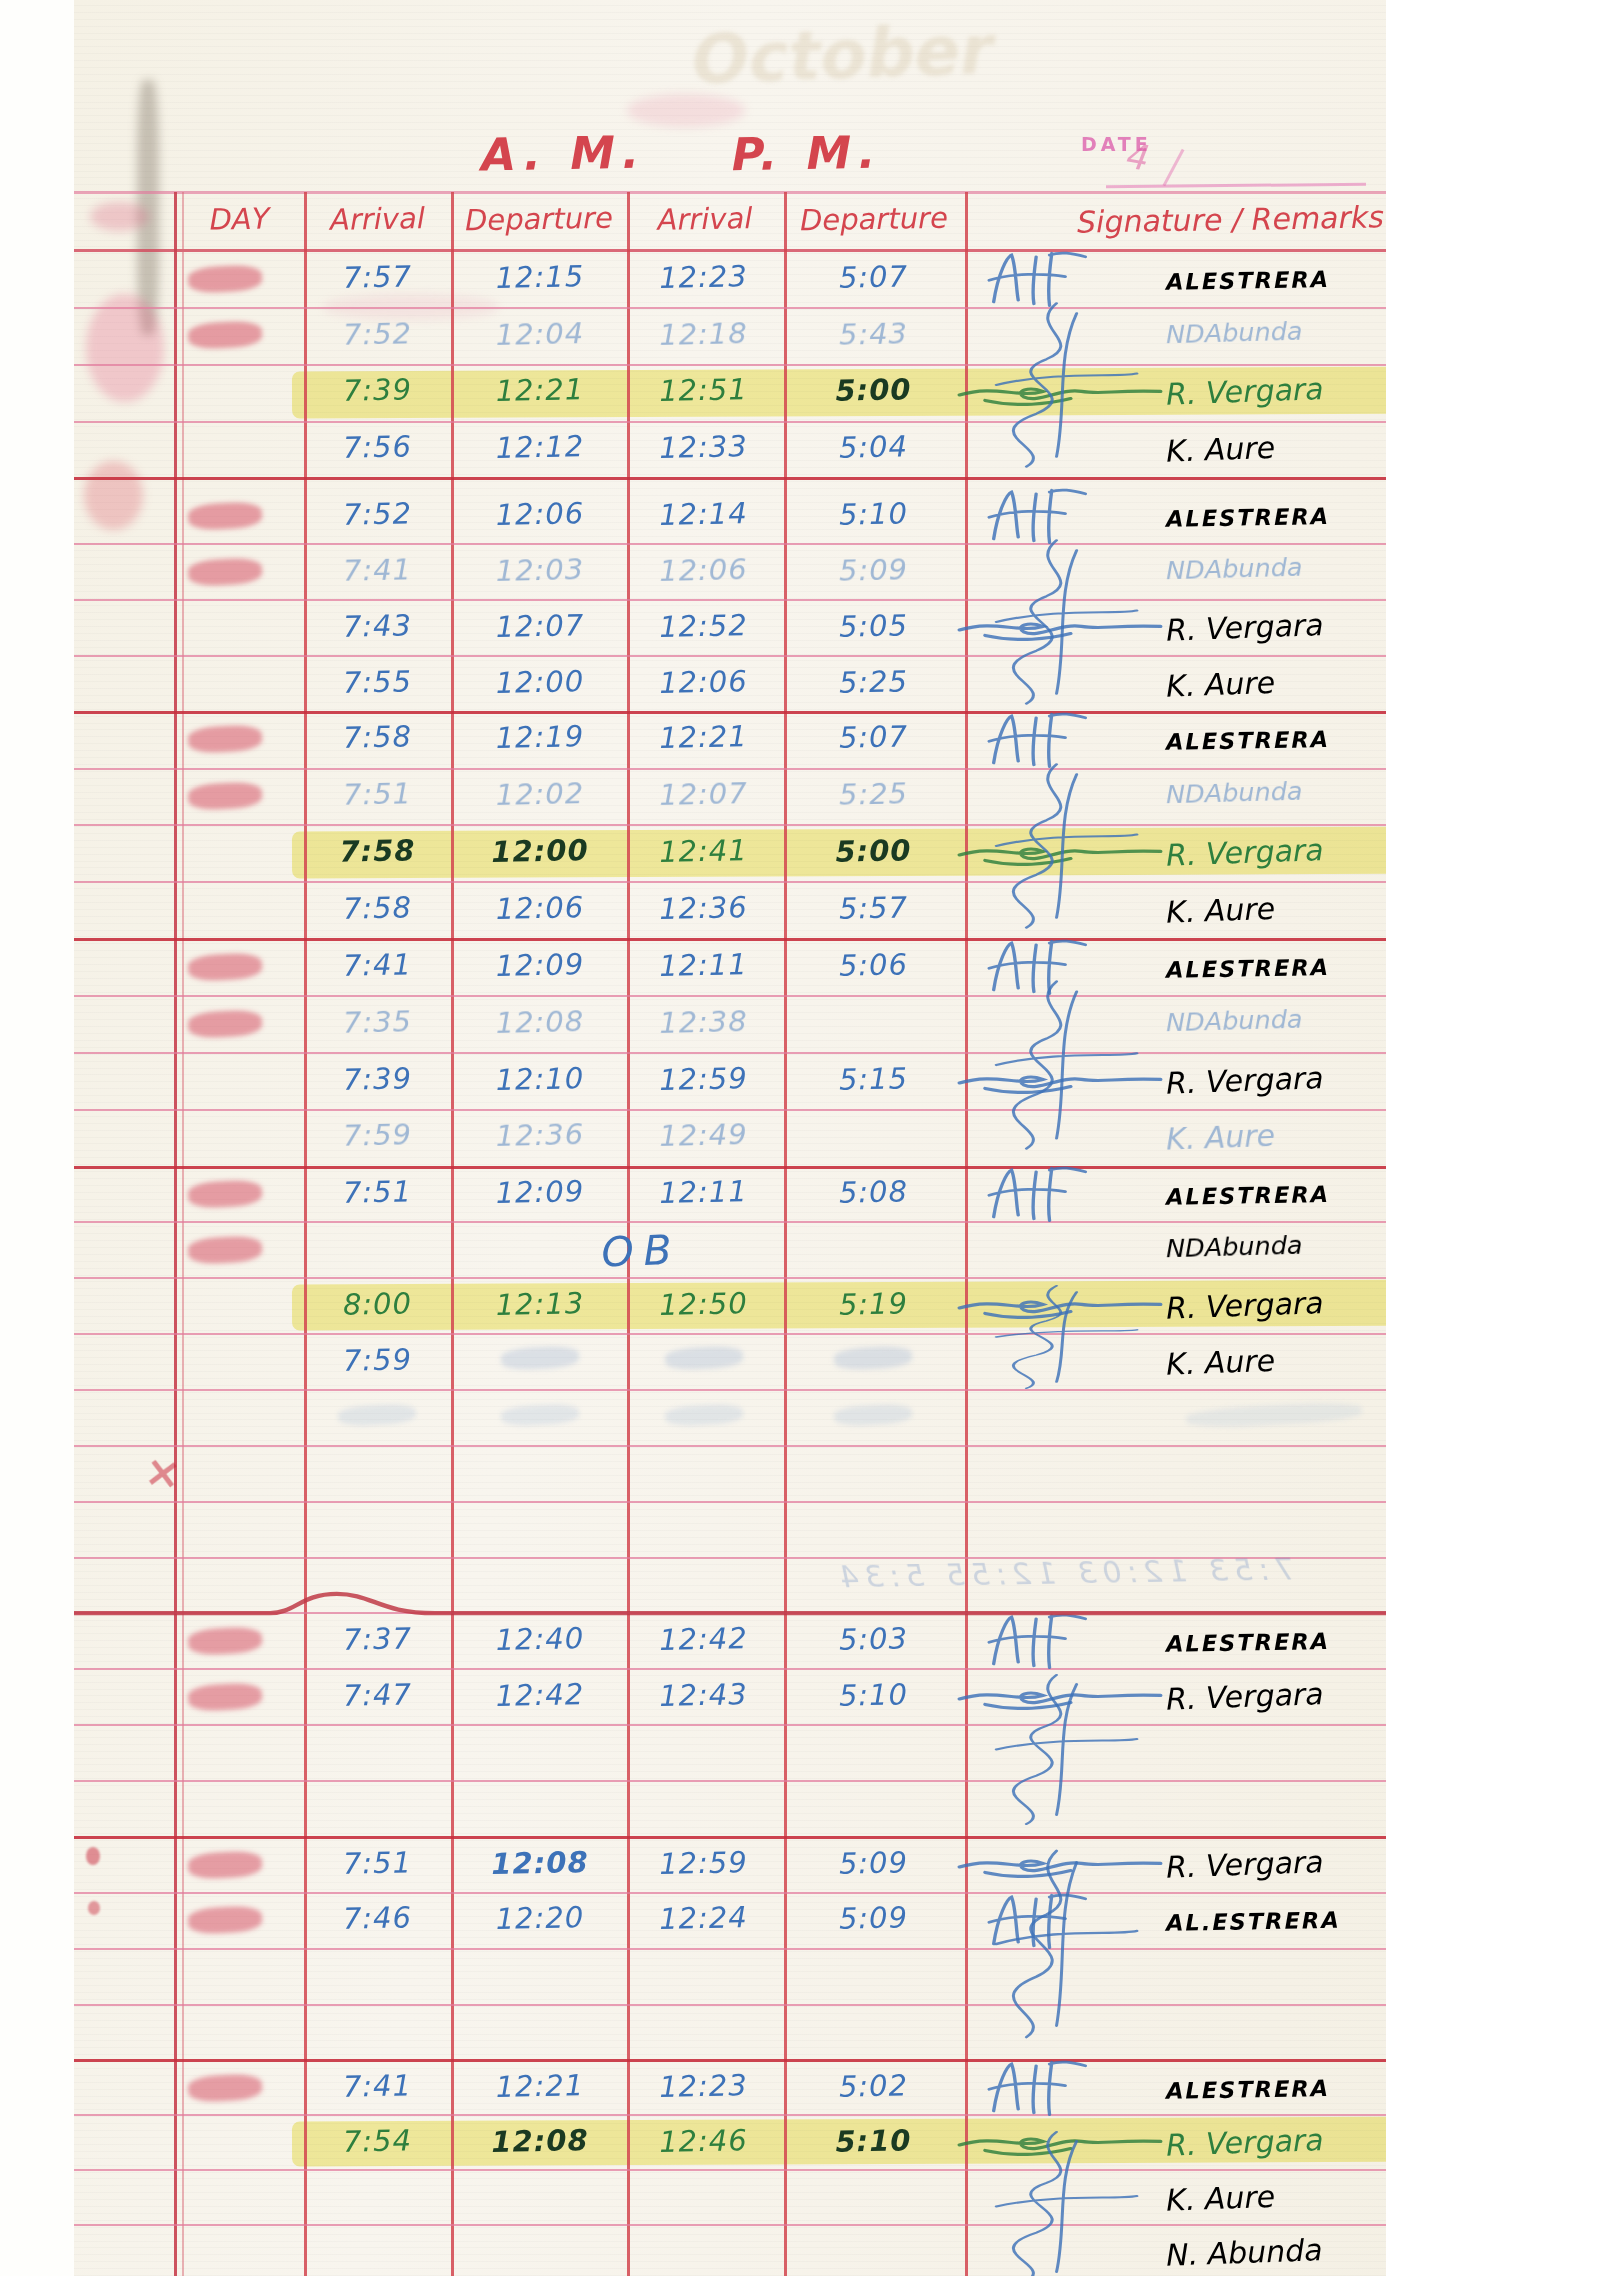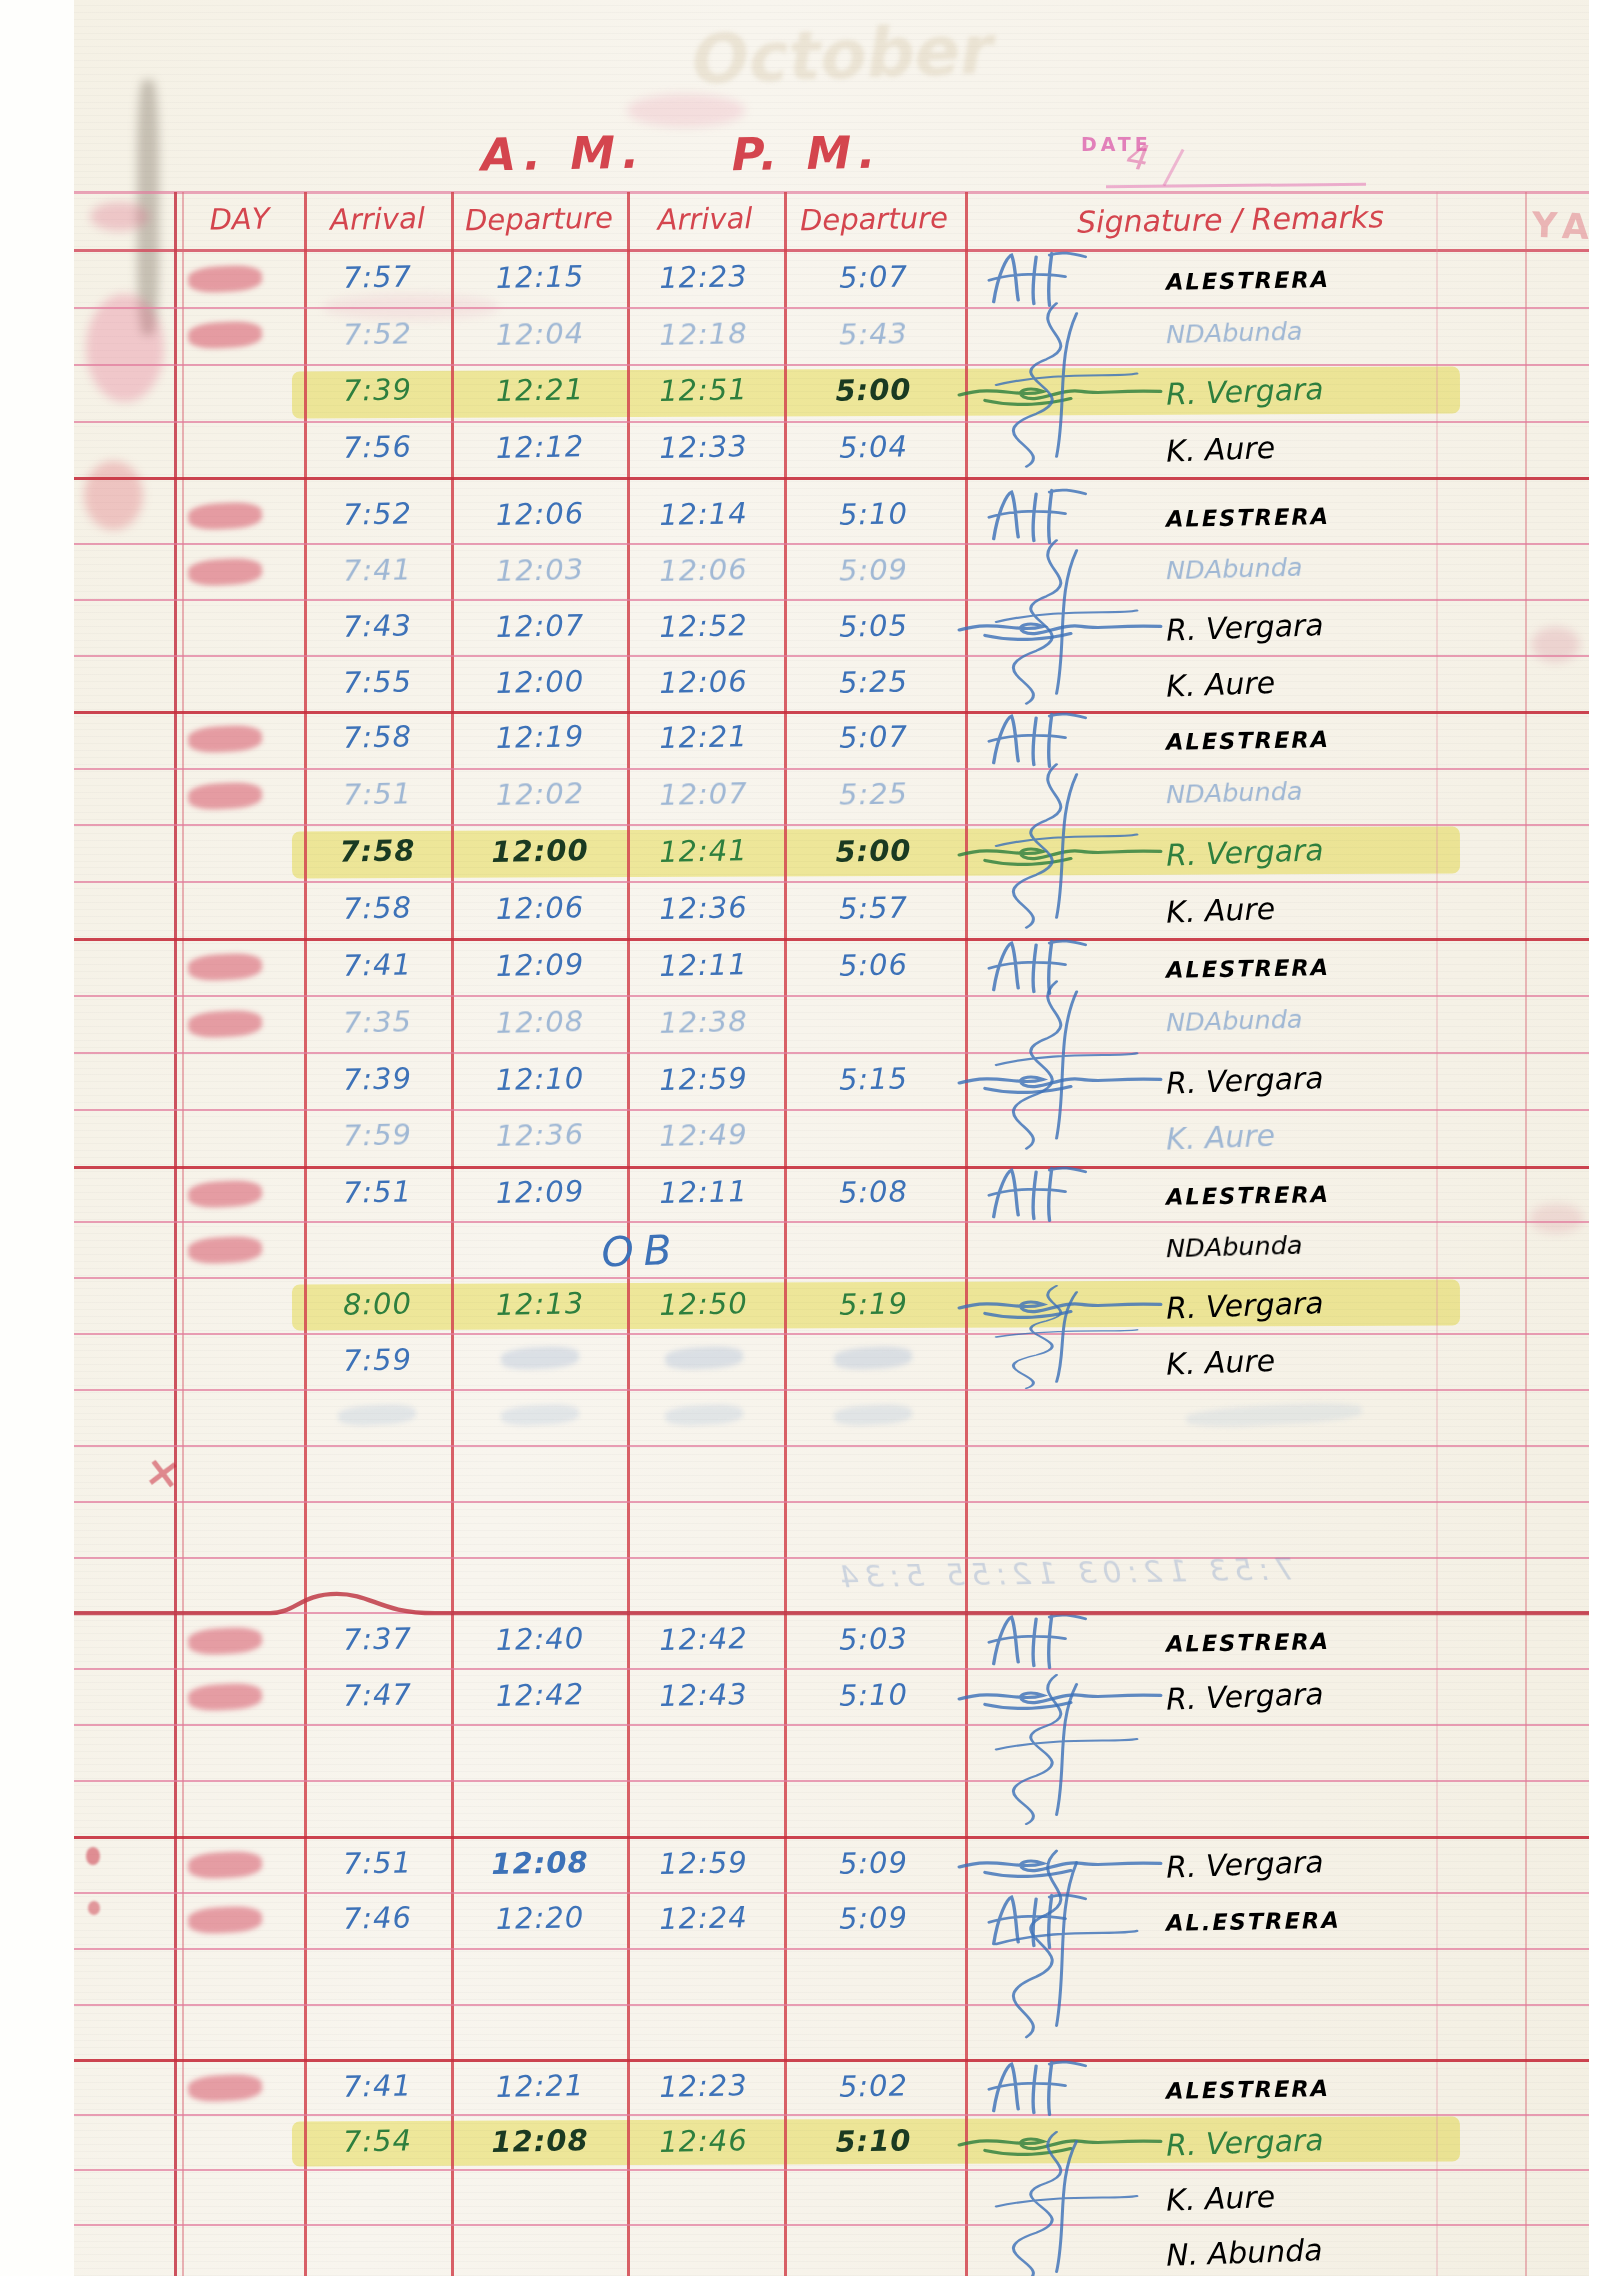--- a/index.html
+++ b/index.html
@@ -1,17 +1,17 @@
 <!DOCTYPE html>
 <html style="--ink-blue: #3d72b8; --ink-faded: #8aa9cf; --ink-green: #2e7f3e; --ink-dark: #1a3a22; --red-pen: #d4454e; --hl-yellow: #efe96d; --stamp-pink: #df6cb2;"><head>
 <meta charset="utf-8">
 <style>
   html,body{margin:0;padding:0;background:#ffffff;}
-  .canvas{position:relative;width:1589px;height:2291px;overflow:hidden;
-    font-family:"DejaVu Sans",sans-serif;background:#ffffff;}
+  .canvas{position:relative;width:1362px;height:2291px;overflow:hidden;
+    font-family:"DejaVu Sans",sans-serif;background:#ffffff;padding-left:24px;}
   .paper{position:absolute;left:74px;top:0;width:1548px;height:2276px;
     background:linear-gradient(100deg,#f5f1e5 0%,#f8f5ee 35%,#f6f2e8 70%,#f3efe2 100%);}
   .paper::after{content:"";position:absolute;inset:0;opacity:.05;
     background:repeating-linear-gradient(0deg,#888 0 1px,transparent 1px 6.9px);}
   .margin-left{position:absolute;left:0;top:0;width:74px;height:2291px;background:#fefefc;}
   .margin-bottom{position:absolute;left:0;top:2276px;width:1621px;height:14.7px;background:#ffffff;}
 
   .ghost-title{position:absolute;left:568px;top:15.7px;width:549px;text-align:center;
     font-size:67px;font-weight:bold;font-style:italic;color:rgba(198,178,138,.26);
     filter:blur(2px);transform:rotate(-2deg);}

